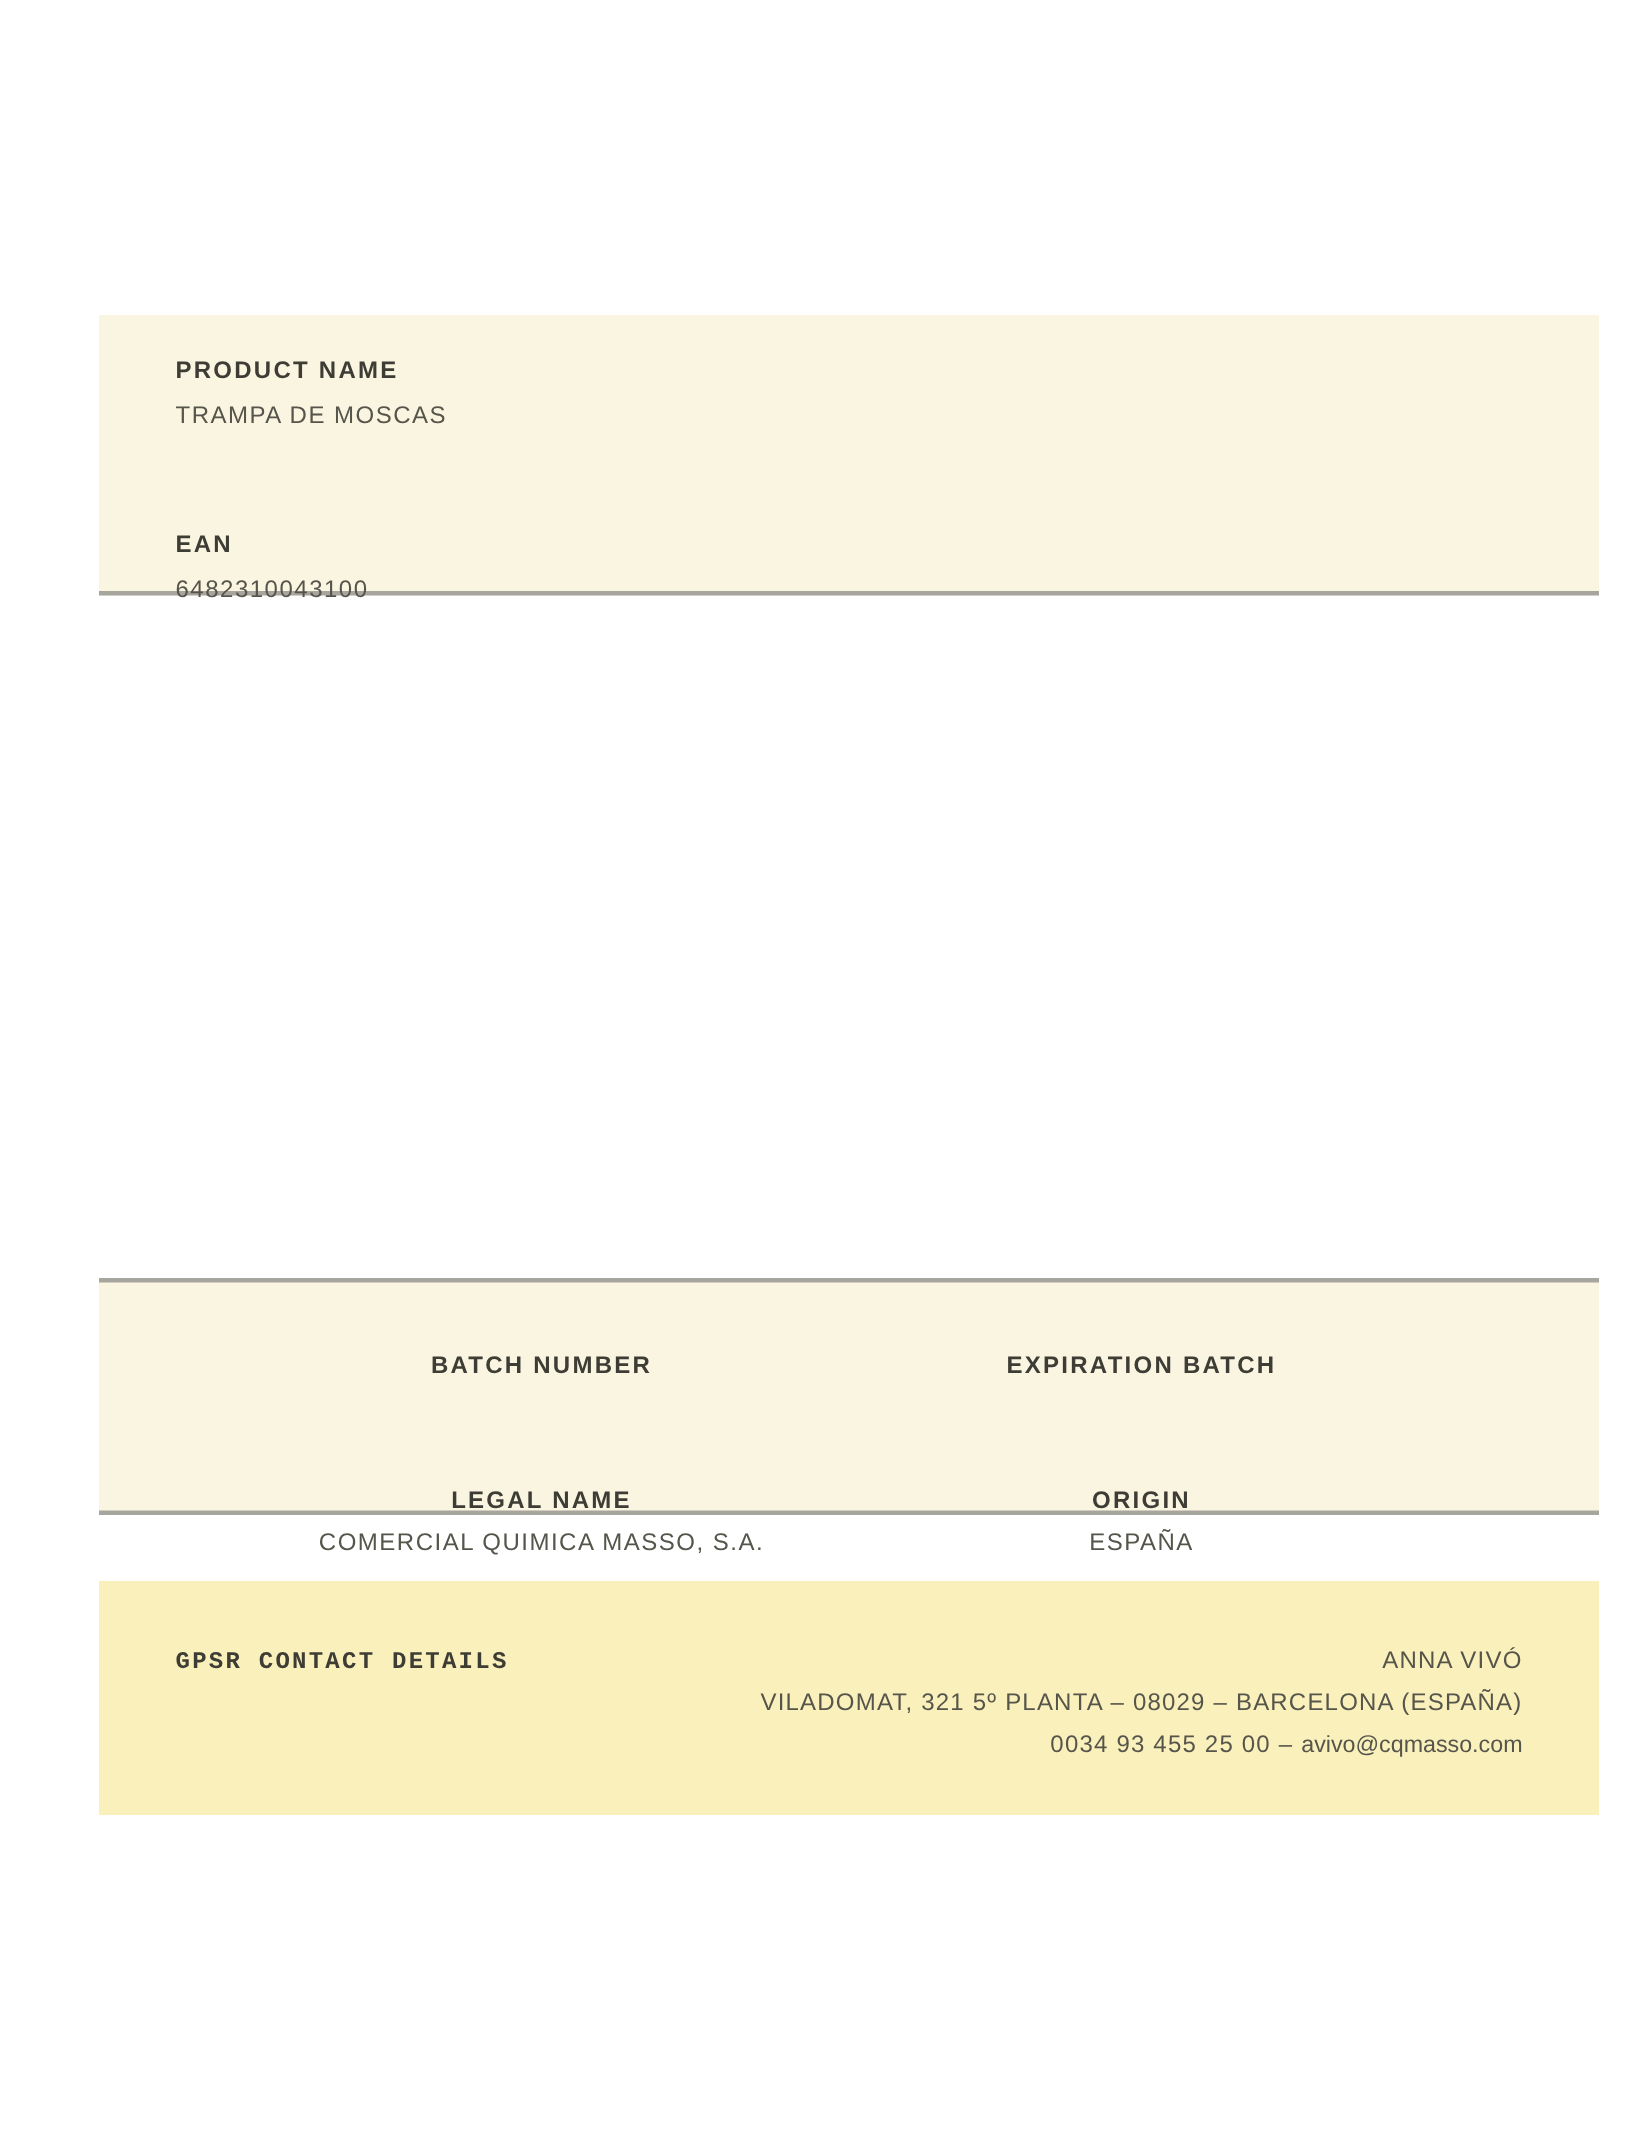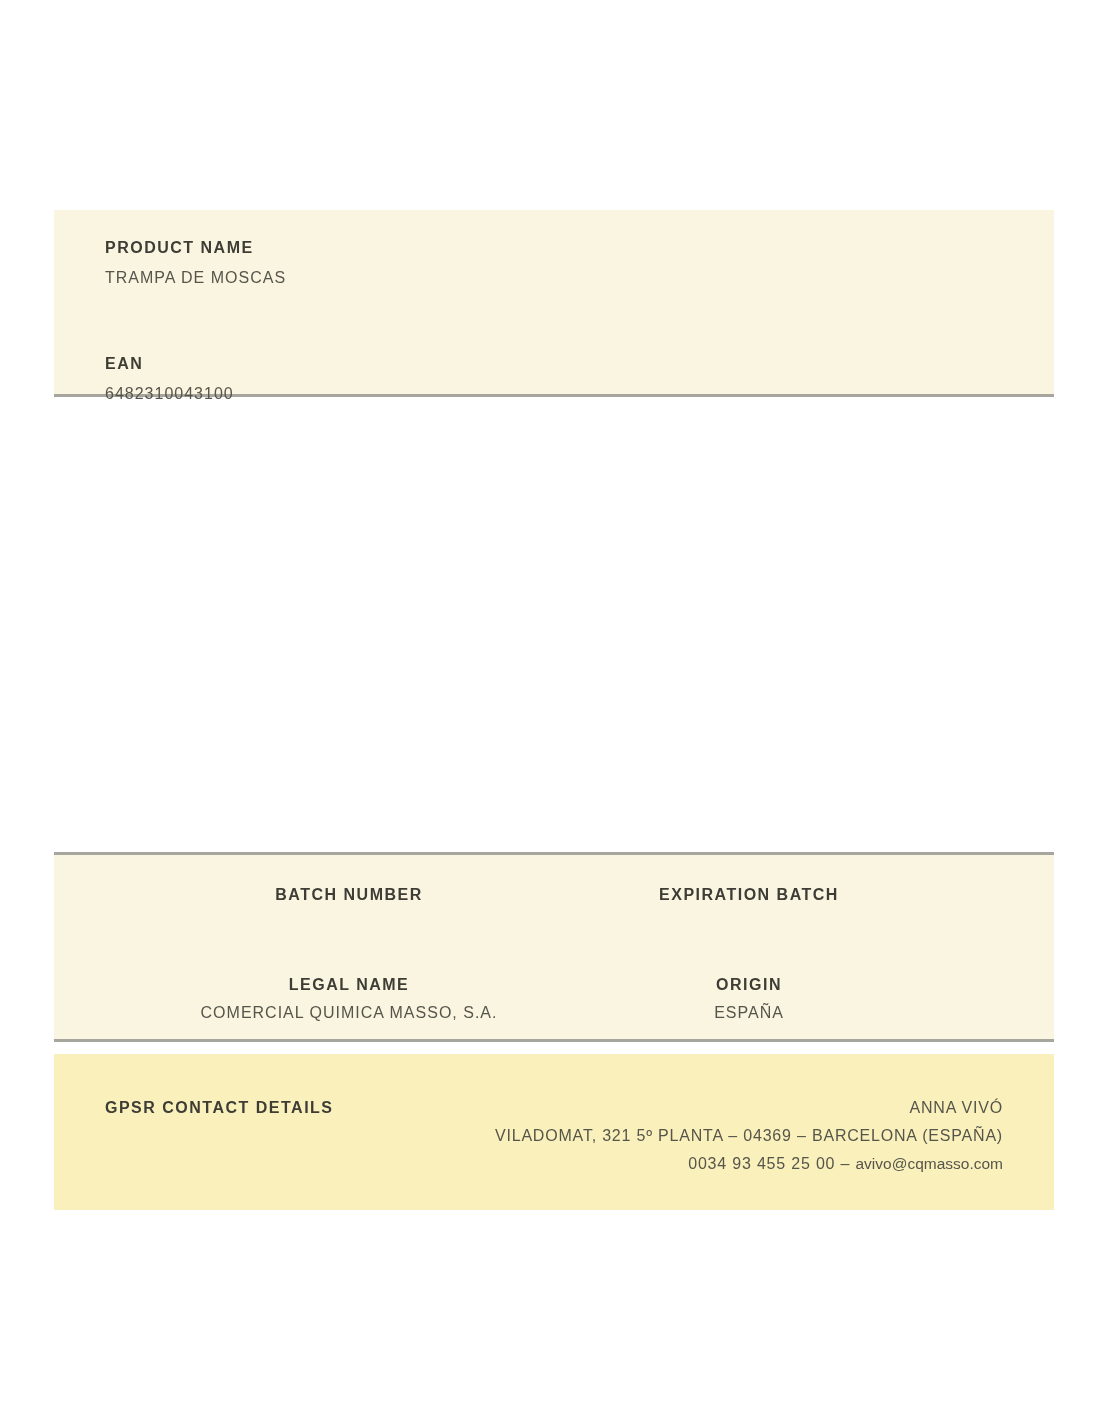--- a/index.html
+++ b/index.html
@@ -7,21 +7,21 @@
   body {
     width: 1100px;
     height: 1422px;
     position: relative;
     font-family: "Liberation Sans", sans-serif;
     color: var(--body-text, #56554B);
     overflow: hidden;
   }
   .panel {
     position: absolute;
-    left: 54px;
+    left: 66px;
     width: 1000px;
   }
   
   .panel-product {
     top: 210px;
     height: 187px;
     background: var(--cream, #FAF5E1);
     border-bottom: 3px solid var(--border, #A6A69E);
     padding: 28px 51px 0 51px;
   }
@@ -38,25 +38,25 @@
     letter-spacing: 1px;
     margin-top: 10px;
     min-height: 20px;
     color: var(--body-text, #56554B);
   }
   .panel-product .field + .field { margin-top: 66px; }
 
   
   .panel-batch {
     top: 852px;
-    height: 190px;
+    height: 158px;
     background: var(--cream, #FAF5E1);
     border-top: 3px solid var(--border, #A6A69E);
     border-bottom: 3px solid var(--border, #A6A69E);
-    padding: 30px 105px 0 95px;
+    padding: 46px 105px 0 95px;
     display: flex;
   }
   .panel-batch .col {
     flex: 1 1 50%;
     text-align: center;
   }
   .panel-batch .field-value { margin-top: 8px; }
   .panel-batch .field + .field { margin-top: 42px; }
 
   
@@ -69,20 +69,21 @@
     justify-content: space-between;
     align-items: flex-start;
   }
   .gpsr-heading {
     font-size: 16px;
     line-height: 28px;
     font-weight: bold;
     letter-spacing: 1.5px;
     color: var(--heading-text, #3E3D35);
     white-space: nowrap;
+    font-family: Liberation Mono, monospace;
   }
   .contact-block {
     text-align: right;
     font-size: 16px;
     line-height: 28px;
     letter-spacing: 0.8px;
     color: var(--body-text, #56554B);
     flex: 1 1 auto;
   }
   .contact-email {
@@ -127,18 +128,18 @@
         <div class="field-label">ORIGIN</div>
         <div class="field-value">ESPAÑA</div>
       </div>
     </div>
   </section>
 
   <section class="panel panel-gpsr">
     <div class="gpsr-heading">GPSR CONTACT DETAILS</div>
     <div class="contact-block">
       <div>ANNA VIVÓ</div>
-      <div>VILADOMAT, 321 5º PLANTA – 04369 – BARCELONA (ESPAÑA)</div>
+      <div>VILADOMAT, 321 5º PLANTA – 08029 – BARCELONA (ESPAÑA)</div>
       <div><span>0034 93 455 25 00 – </span><span class="contact-email">avivo@cqmasso.com</span></div>
     </div>
   </section>
 
 </div>
 
 </body></html>

